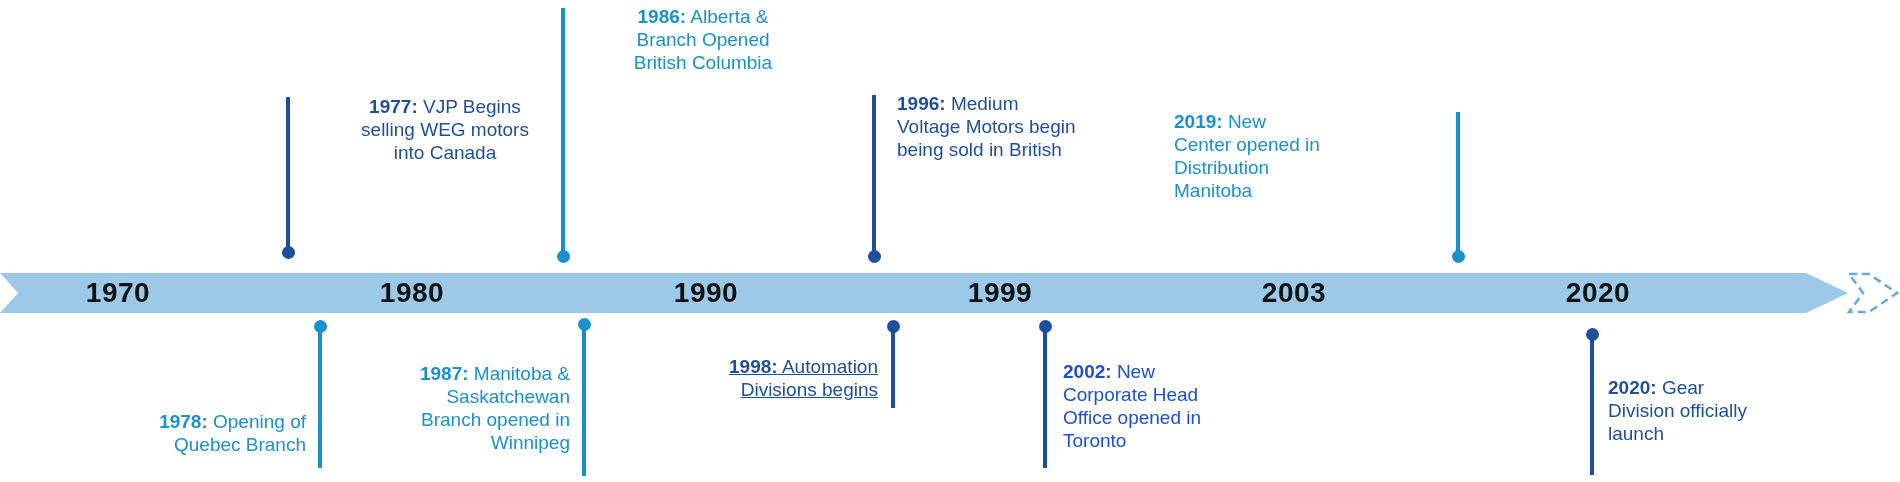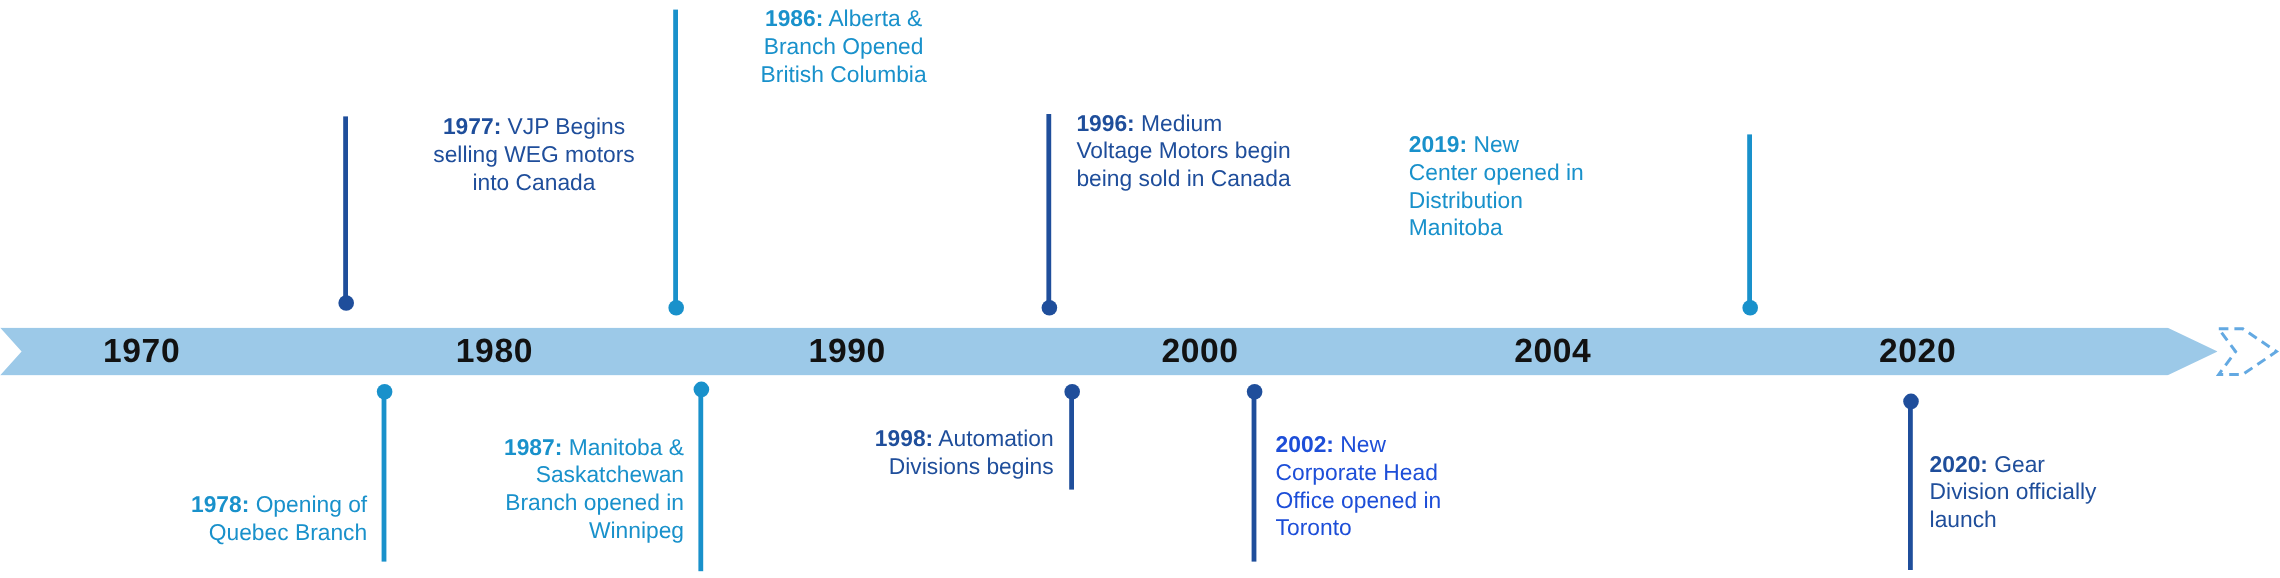--- a/index.html
+++ b/index.html
@@ -28,43 +28,43 @@
 
 <div class="canvas">
   <div class="band" style="background: rgb(156, 201, 232);"></div>
   <svg class="chevron" width="56" height="44" viewBox="0 0 56 44">
     <polygon points="3,3 23,3 51,22 23,41 3,41 17,22" fill="none" stroke-width="2.5" stroke-dasharray="8 5" stroke-linejoin="miter" stroke="#63A9E2"></polygon>
   </svg>
 
 <div class="decade" style="left: 118px; color: rgb(18, 18, 18);">1970</div>
     <div class="decade" style="left: 412px; color: rgb(18, 18, 18);">1980</div>
     <div class="decade" style="left: 706px; color: rgb(18, 18, 18);">1990</div>
-    <div class="decade" style="left: 1000px; color: rgb(18, 18, 18);">2000</div>
-    <div class="decade" style="left: 1294px; color: rgb(18, 18, 18);">2004</div>
+    <div class="decade" style="left: 1000px; color: rgb(18, 18, 18);">1999</div>
+    <div class="decade" style="left: 1294px; color: rgb(18, 18, 18);">2003</div>
     <div class="decade" style="left: 1598px; color: rgb(18, 18, 18);">2020</div>
     <div class="ev-line" style="left: 286px; top: 97px; height: 155px; background: rgb(31, 78, 155);"></div>
     <div class="ev-dot" style="left: 281.5px; top: 245.5px; background: rgb(31, 78, 155);"></div>
     <div class="ev-text" style="left: 304px; top: 95px; width: 250px; text-align: center; color: rgb(31, 78, 155); margin-left: 16px;">
       <div><span class="yr">1977:</span> VJP Begins</div>
       <div>selling WEG motors</div>
       <div>into Canada</div>
     </div>
     <div class="ev-line" style="left: 561px; top: 8px; height: 248px; background: rgb(25, 145, 203);"></div>
     <div class="ev-dot" style="left: 556.5px; top: 249.5px; background: rgb(25, 145, 203);"></div>
     <div class="ev-text" style="left: 578px; top: 5px; width: 250px; text-align: center; color: rgb(25, 145, 203);">
       <div><span class="yr">1986:</span> Alberta &amp;</div>
       <div>Branch Opened</div>
       <div>British Columbia</div>
     </div>
     <div class="ev-line" style="left: 872px; top: 95px; height: 161px; background: rgb(31, 78, 155);"></div>
     <div class="ev-dot" style="left: 867.5px; top: 249.5px; background: rgb(31, 78, 155);"></div>
     <div class="ev-text" style="left: 897px; top: 92px; width: 250px; text-align: left; color: rgb(31, 78, 155);">
       <div><span class="yr">1996:</span> Medium</div>
       <div>Voltage Motors begin</div>
-      <div>being sold in Canada</div>
+      <div>being sold in British</div>
     </div>
     <div class="ev-line" style="left: 1456px; top: 112px; height: 144px; background: rgb(25, 145, 203);"></div>
     <div class="ev-dot" style="left: 1451.5px; top: 249.5px; background: rgb(25, 145, 203);"></div>
     <div class="ev-text" style="left: 1174px; top: 110px; width: 260px; text-align: left; color: rgb(25, 145, 203);">
       <div><span class="yr">2019:</span> New</div>
       <div>Center opened in</div>
       <div>Distribution</div>
       <div>Manitoba</div>
     </div>
     <div class="ev-line" style="left: 318px; top: 326px; height: 142px; background: rgb(25, 145, 203);"></div>
@@ -76,21 +76,21 @@
     <div class="ev-line" style="left: 582px; top: 324px; height: 152px; background: rgb(25, 145, 203);"></div>
     <div class="ev-dot" style="left: 577.5px; top: 317.5px; background: rgb(25, 145, 203);"></div>
     <div class="ev-text" style="left: 310px; top: 362px; width: 260px; text-align: right; color: rgb(25, 145, 203);">
       <div><span class="yr">1987:</span> Manitoba &amp;</div>
       <div>Saskatchewan</div>
       <div>Branch opened in</div>
       <div>Winnipeg</div>
     </div>
     <div class="ev-line" style="left: 891px; top: 326px; height: 82px; background: rgb(31, 78, 155);"></div>
     <div class="ev-dot" style="left: 886.5px; top: 319.5px; background: rgb(31, 78, 155);"></div>
-    <div class="ev-text" style="left: 638px; top: 355px; width: 240px; text-align: right; color: rgb(31, 78, 155);">
+    <div class="ev-text" style="left: 638px; top: 355px; width: 240px; text-align: right; color: rgb(31, 78, 155); text-decoration: underline;">
       <div><span class="yr">1998:</span> Automation</div>
       <div>Divisions begins</div>
     </div>
     <div class="ev-line" style="left: 1043px; top: 326px; height: 142px; background: rgb(31, 78, 155);"></div>
     <div class="ev-dot" style="left: 1038.5px; top: 319.5px; background: rgb(31, 78, 155);"></div>
     <div class="ev-text" style="left: 1063px; top: 360px; width: 230px; text-align: left; color: #1d4ed8;">
       <div><span class="yr">2002:</span> New</div>
       <div>Corporate Head</div>
       <div>Office opened in</div>
       <div>Toronto</div>

